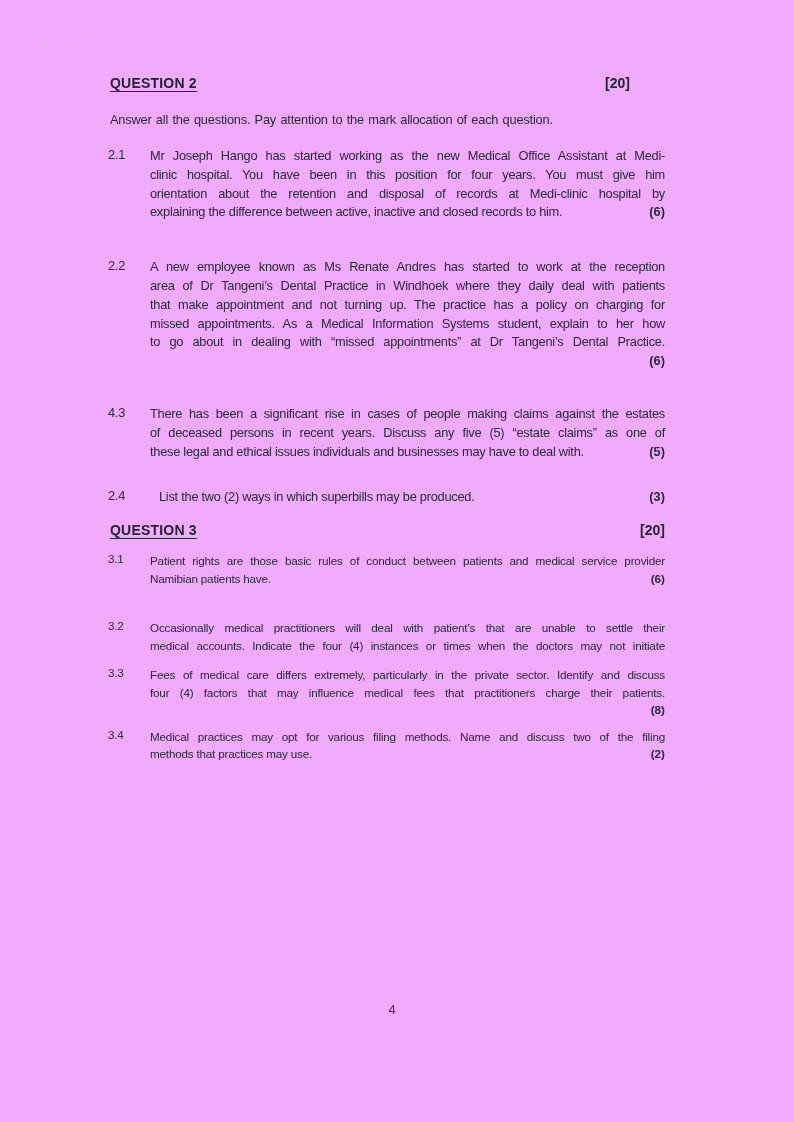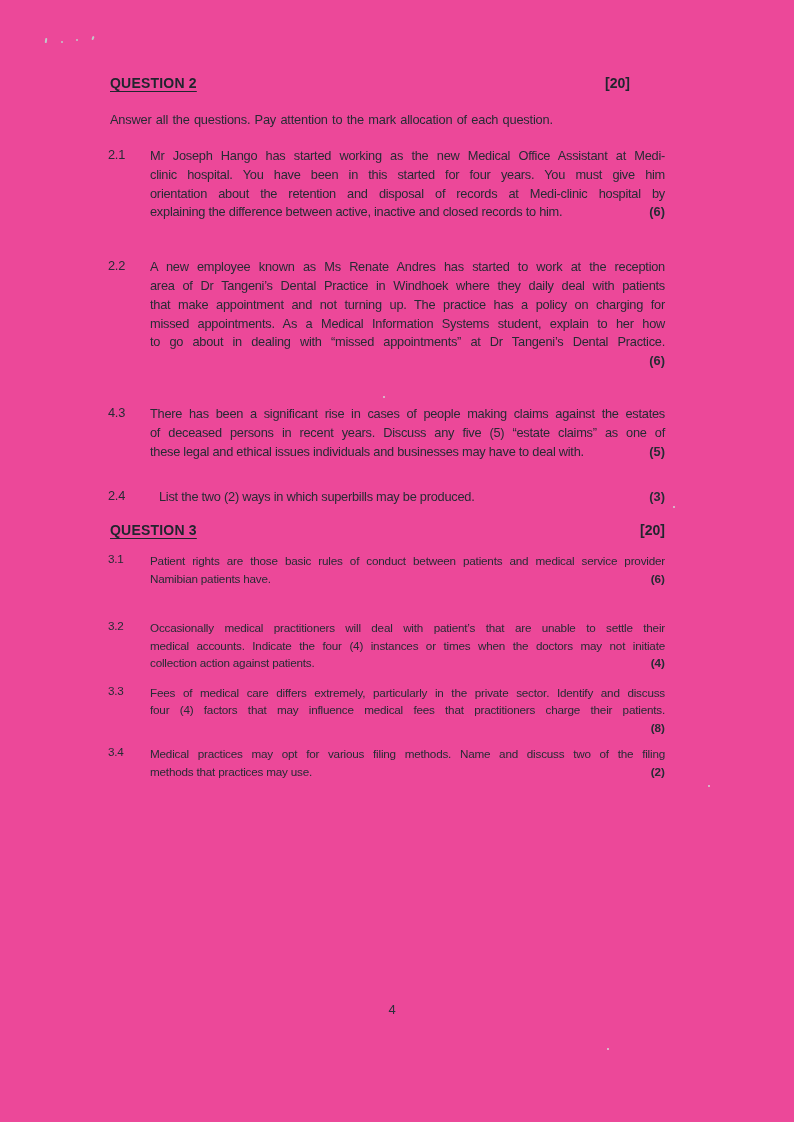--- a/index.html
+++ b/index.html
@@ -1,20 +1,20 @@
 <!DOCTYPE html>
 <html><head>
 <meta charset="utf-8">
 <style>
   html, body { margin: 0; padding: 0; background: #ffffff; }
   .page {
     position: relative;
     width: 794px;
     height: 1122px;
-    background: #ec4899;
+    background: #f0abfc;
     font-family: "Liberation Sans", "DejaVu Sans", sans-serif;
     color: #262b34;
     overflow: hidden;
   }
   .content {
     position: absolute;
     left: 108px;
     top: 0;
     width: 557px;
   }
@@ -102,21 +102,21 @@
       <span class="qtitle">QUESTION 2</span>
       <span class="qtotal inset">[20]</span>
     </div>
 
     <p class="intro">Answer all the questions.  Pay attention to the mark allocation of each question.</p>
 
     <div class="item q2 m18">
       <div class="inum">2.1</div>
       <div class="ibody">
         <div class="ln j">Mr Joseph Hango has started working as the new Medical Office Assistant at Medi-</div>
-        <div class="ln j">clinic hospital.  You have been in this started for four years.  You must give him</div>
+        <div class="ln j">clinic hospital.  You have been in this position for four years.  You must give him</div>
         <div class="ln j">orientation about the retention and disposal of records at Medi-clinic hospital by</div>
         <div class="ln last">
           <span>explaining the difference between active, inactive and closed records to him.</span>
           <span class="mark">(6)</span>
         </div>
       </div>
     </div>
 
     <div class="item q2 m36">
       <div class="inum">2.2</div>
@@ -168,24 +168,20 @@
           <span class="mark">(6)</span>
         </div>
       </div>
     </div>
 
     <div class="item q3 m32">
       <div class="inum">3.2</div>
       <div class="ibody">
         <div class="ln j">Occasionally medical practitioners will deal with patient’s that are unable to settle their</div>
         <div class="ln j">medical accounts.  Indicate the four (4) instances or times when the doctors may not initiate</div>
-        <div class="ln last">
-          <span>collection action against patients.</span>
-          <span class="mark">(4)</span>
-        </div>
       </div>
     </div>
 
     <div class="item q3 m28">
       <div class="inum">3.3</div>
       <div class="ibody">
         <div class="ln j">Fees of medical care differs extremely, particularly in the private sector.  Identify and discuss</div>
         <div class="ln j">four (4) factors that may influence medical fees that practitioners charge their patients.</div>
         <div class="ln markline">
           <span class="mark">(8)</span>

